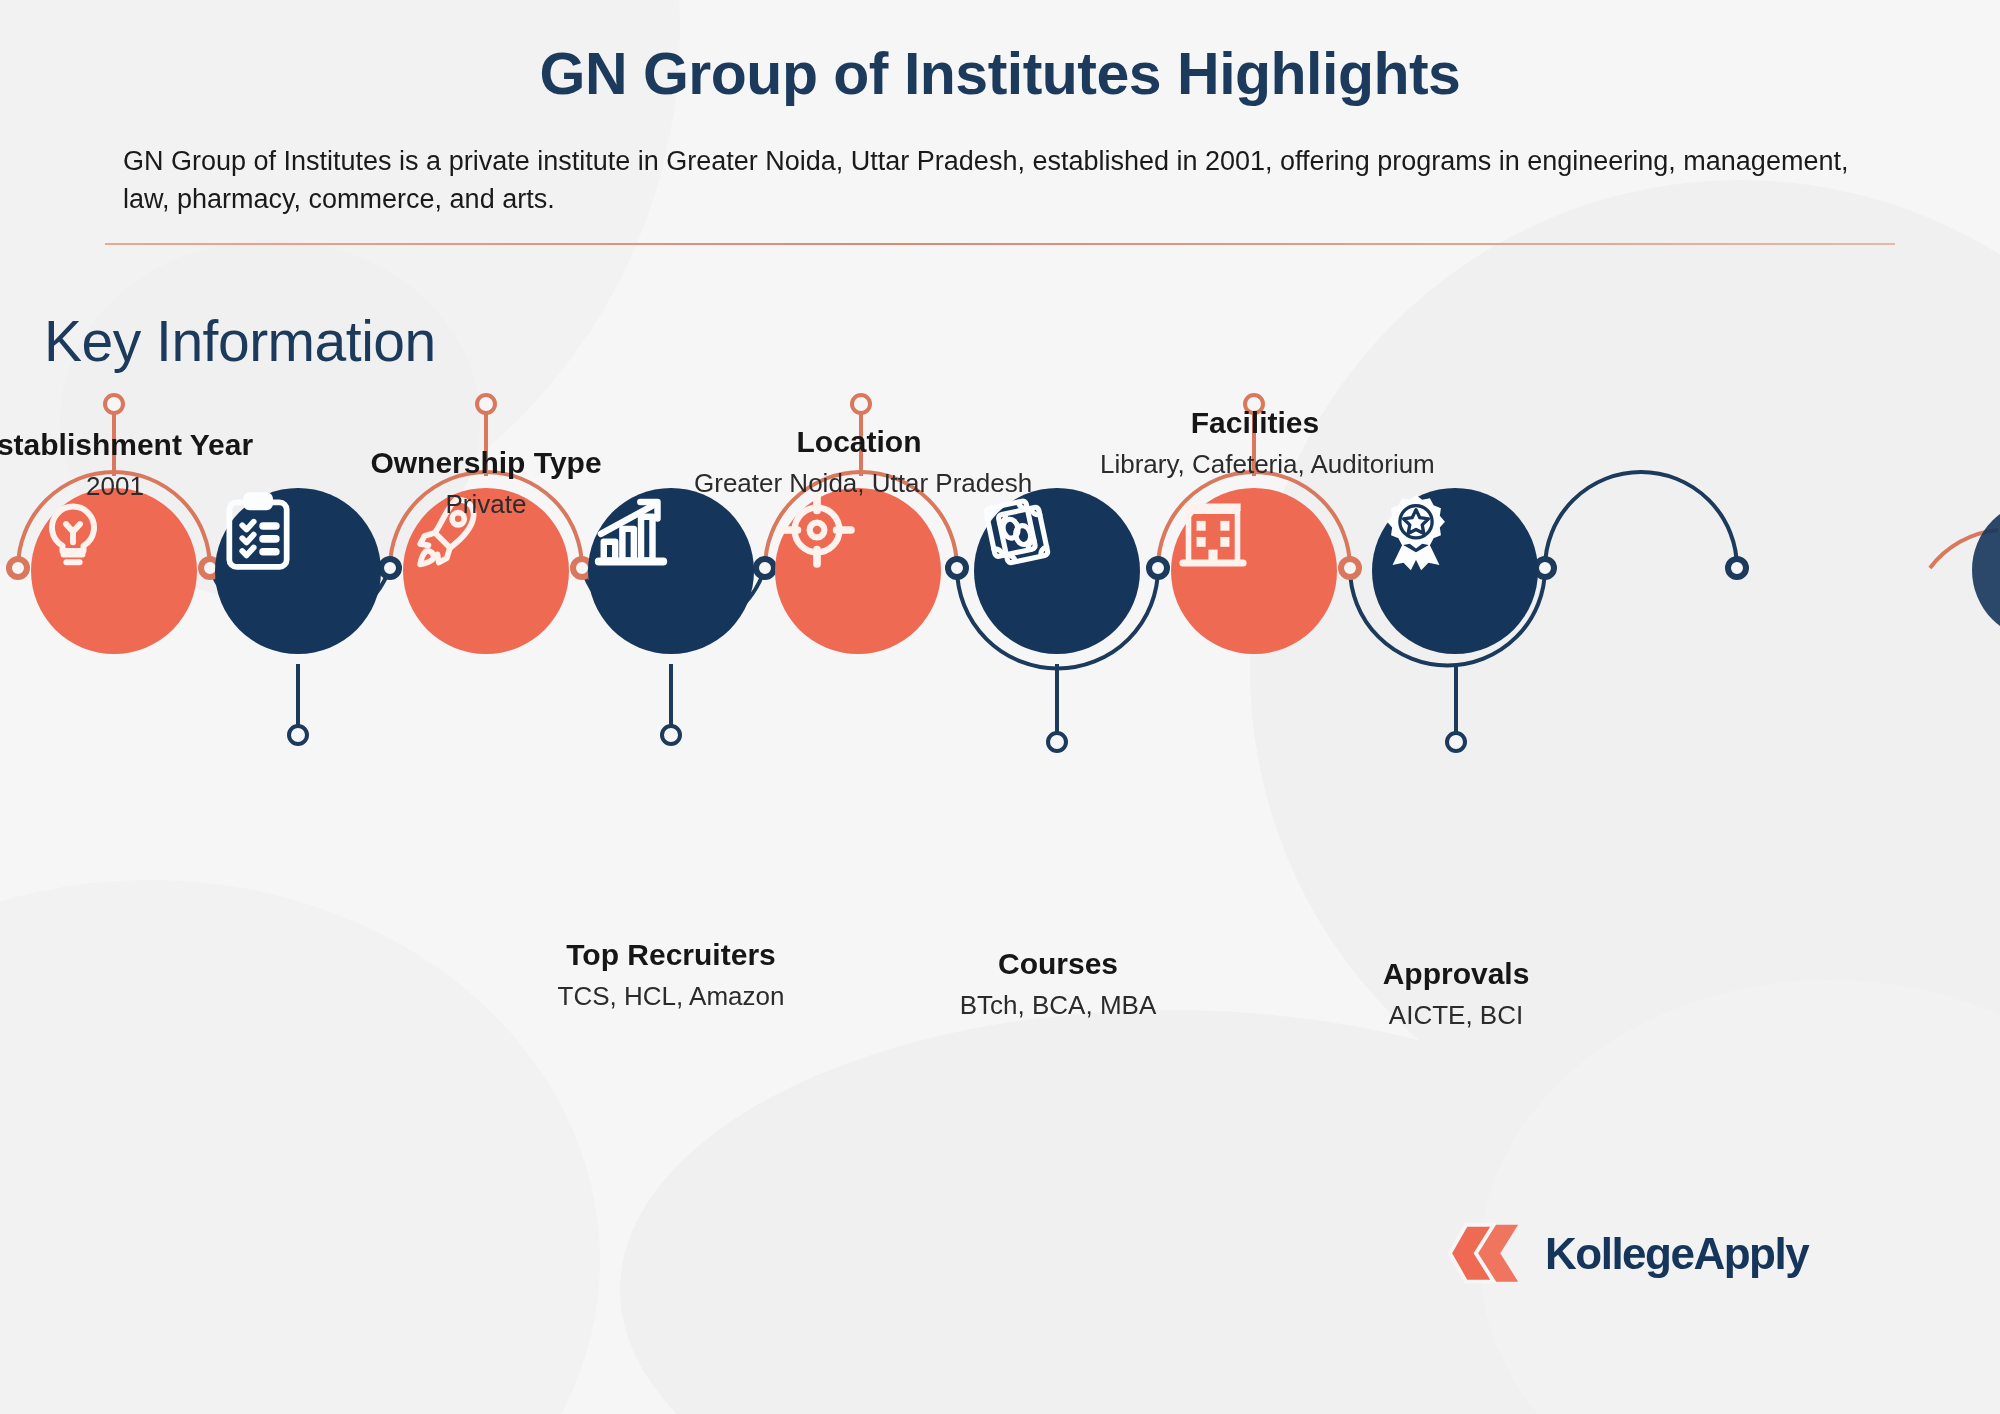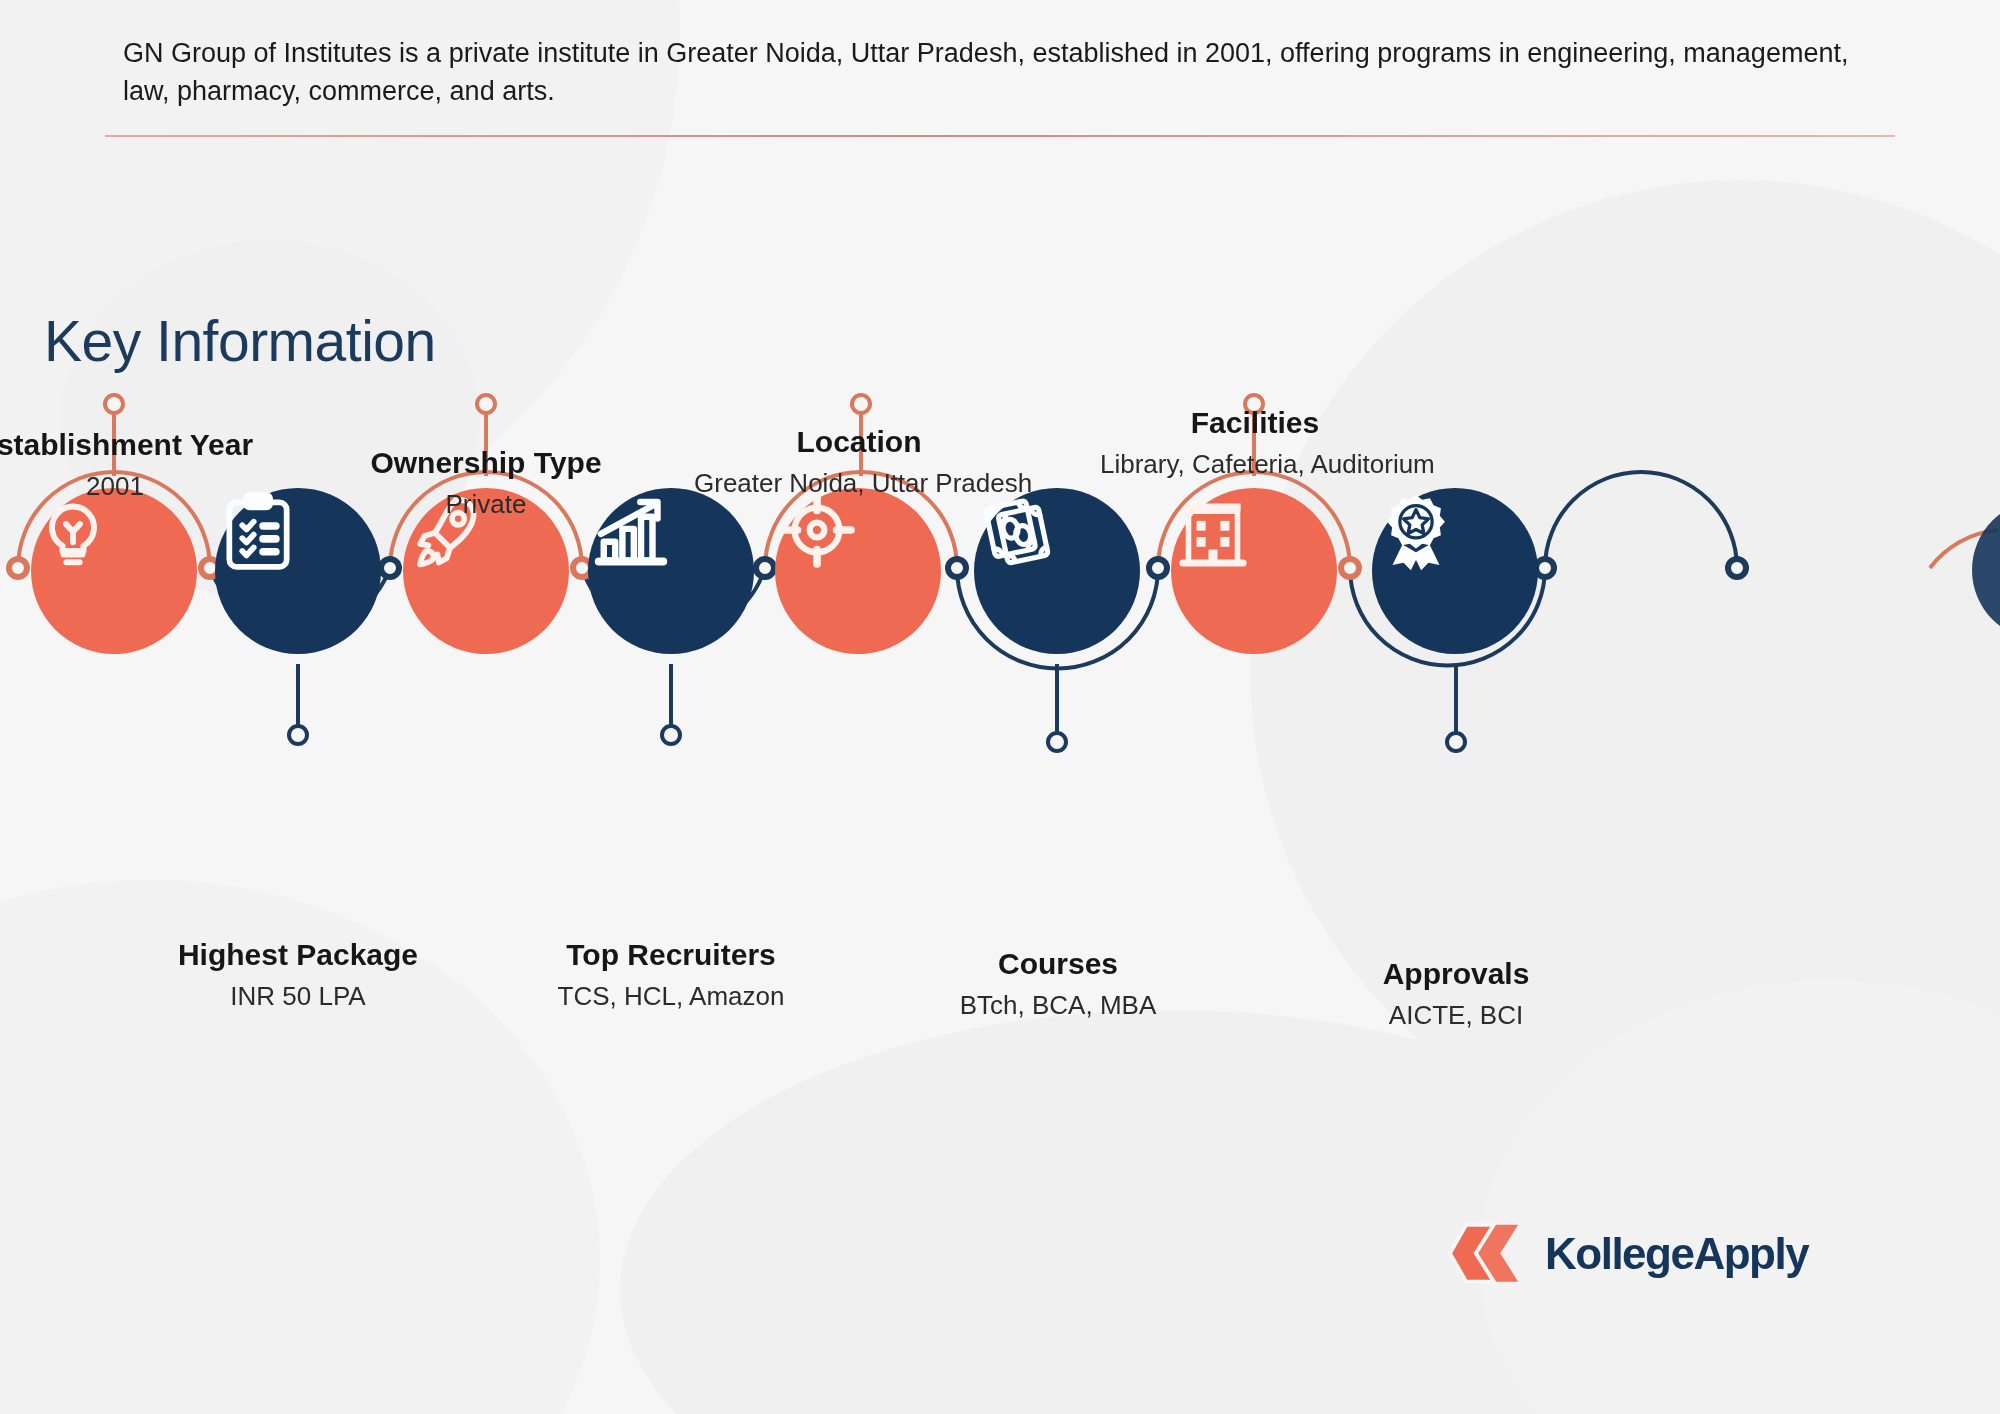--- a/index.html
+++ b/index.html
@@ -110,20 +110,21 @@
   <div class="bg-layer">
     <div class="blob lighter" style="left:-420px; top:-520px; width:1100px; height:1100px;"></div>
     <div class="blob light" style="left:1250px; top:180px; width:980px; height:980px;"></div>
     <div class="blob lighter" style="left:-300px; top:880px; width:900px; height:760px;"></div>
     <div class="blob light" style="left:620px; top:1010px; width:1100px; height:560px;"></div>
     <div class="blob lighter" style="left:1480px; top:980px; width:700px; height:560px;"></div>
     <div class="blob light" style="left:60px;  top:240px; width:420px; height:360px;"></div>
   </div>
 
   <div class="header">
+    <div class="title">GN Group of Institutes Highlights</div>
     <div class="subtitle">GN Group of Institutes is a private institute in Greater Noida, Uttar Pradesh, established in 2001, offering programs in engineering, management, law, pharmacy, commerce, and arts.</div>
     <div class="divider"></div>
   </div>
   <div class="section-title">Key Information</div>
 
   <div class="timeline">
 
     <svg width="2000" height="560" viewBox="0 0 2000 560">
       <g fill="none" stroke-width="4">
 
@@ -301,24 +302,20 @@
   <div class="lbl" style="left:1100px; top:406px; width:310px;">
     <div class="k">Facilities</div>
     <div class="v">Library, Cafeteria, Auditorium</div>
   </div>
 
   <div class="lbl" style="left:694px; top:425px; width:330px;">
     <div class="k">Location</div>
     <div class="v">Greater Noida, Uttar Pradesh</div>
   </div>
 
-  <div class="lbl" style="left:148px; top:938px; width:300px;">
-    <div class="k">Highest Package</div>
-    <div class="v">INR 50 LPA</div>
-  </div>
 
   <div class="lbl" style="left:521px; top:938px; width:300px;">
     <div class="k">Top Recruiters</div>
     <div class="v">TCS, HCL, Amazon</div>
   </div>
 
   <div class="lbl" style="left:908px; top:947px; width:300px;">
     <div class="k">Courses</div>
     <div class="v">BTch, BCA, MBA</div>
   </div>

